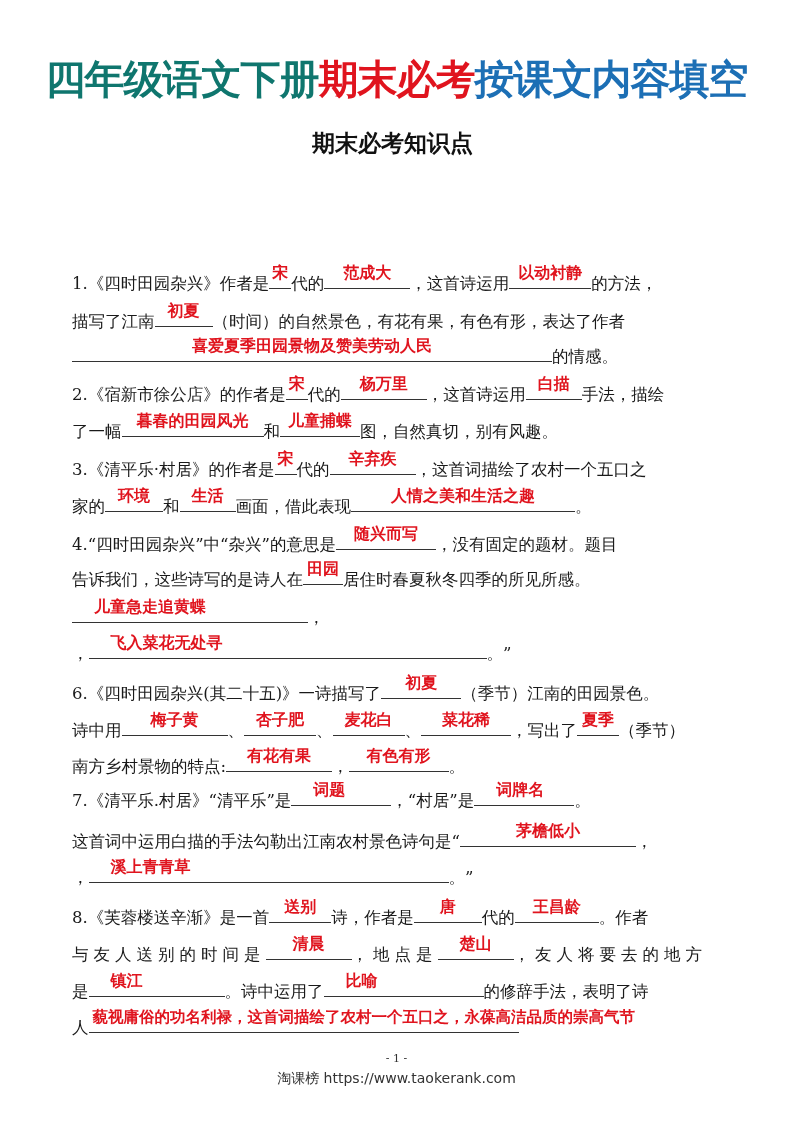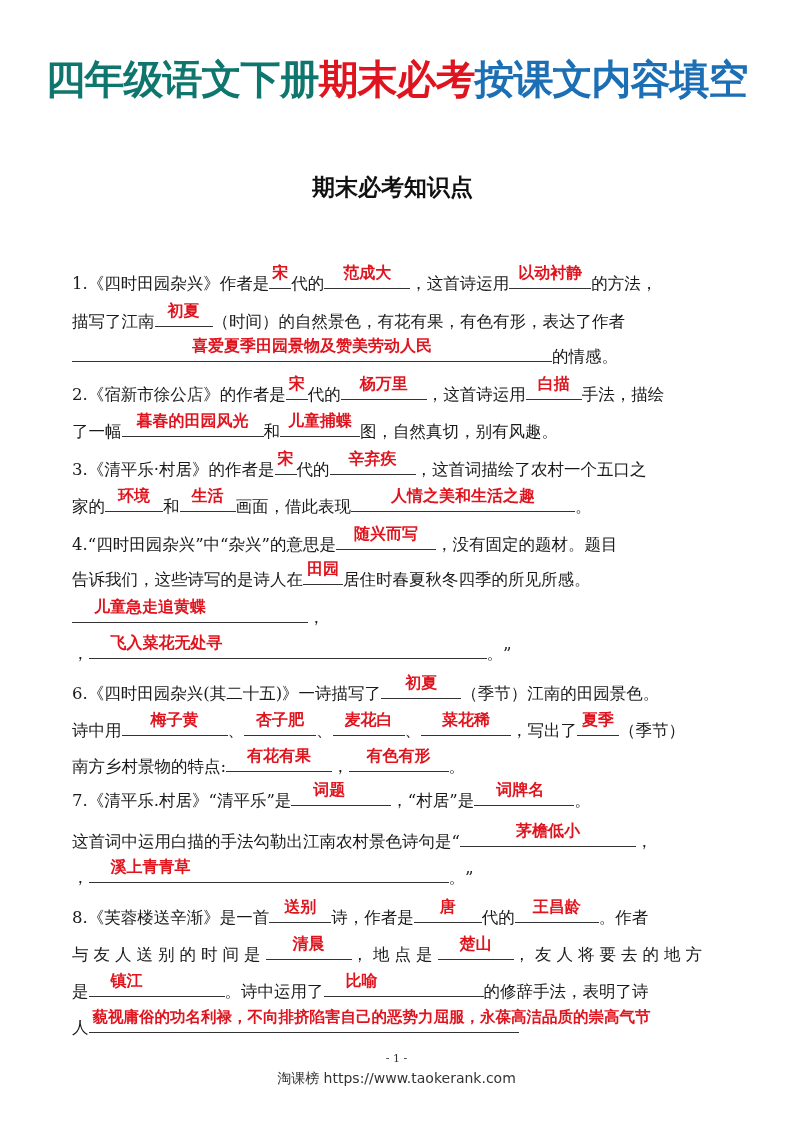--- a/index.html
+++ b/index.html
@@ -6,21 +6,21 @@
   body { width:793px; height:1122px; position:relative; overflow:hidden;
          font-family:"DejaVu Serif","Liberation Serif",serif; color:#1a1a1a; }
   .title { position:absolute; top:52px; left:0; width:793px; text-align:center;
            font-family:"DejaVu Sans","Liberation Sans",sans-serif; font-weight:bold;
            font-size:40px; letter-spacing:-1px; white-space:nowrap; }
   .title .t-black { color:#0f766e; }
   .title .t-red { color:#e0141e; }
   .title .t-blue { color:#1c6fb5; }
   .subtitle { position:absolute; top:128px; left:0; width:785px; text-align:center;
               font-family:"DejaVu Sans","Liberation Sans",sans-serif; font-weight:bold;
-              font-size:23px; color:#111;margin-top:44px; }
+              font-size:23px; color:#111; }
   .content { position:absolute; top:214px; left:72px; width:650px; }
   .line { position:absolute; left:0; font-size:16.5px; white-space:nowrap; height:30px; line-height:30px;margin-top:48px; }
   .blank { display:inline-block; position:relative; border-bottom:1px solid #333;
            text-align:center; vertical-align:baseline; height:22px; line-height:22px; }
   .ans { position:absolute; left:0; right:0; bottom:4px; color:#e0141e;
          font-family:"DejaVu Sans","Liberation Sans",sans-serif; font-weight:bold; font-size:16px;
          white-space:nowrap; text-align:center; }
   .ans.left { text-align:left; padding-left:22px; }
   .footer-page { position:absolute; top:1052px; left:0; width:793px; text-align:center;
                  font-size:11px; color:#333; }
@@ -98,18 +98,18 @@
   <div class="line" style="top:638px">
     <span>8.《芙蓉楼送辛渐》是一首</span><span class="blank" style="width:62px"><span class="ans">送别</span></span><span>诗，作者是</span><span class="blank" style="width:68px"><span class="ans">唐</span></span><span>代的</span><span class="blank" style="width:84px"><span class="ans">王昌龄</span></span><span>。作者</span>
   </div>
   <div class="line" style="top:675px">
     <span style="letter-spacing:5px">与友人送别的时间是</span><span class="blank" style="width:86px"><span class="ans">清晨</span></span><span style="letter-spacing:5px">，地点是</span><span class="blank" style="width:76px"><span class="ans">楚山</span></span><span style="letter-spacing:5px">，友人将要去的地方</span>
   </div>
   <div class="line" style="top:712px">
     <span>是</span><span class="blank" style="width:136px"><span class="ans left">镇江</span></span><span>。诗中运用了</span><span class="blank" style="width:160px"><span class="ans left">比喻</span></span><span>的修辞手法，表明了诗</span>
   </div>
   <div class="line" style="top:748px">
-    <span>人</span><span class="blank" style="width:430px;overflow:visible"><span class="ans" style="right:auto;left:4px;text-align:left;font-size:15.5px">藐视庸俗的功名利禄，不向排挤陷害自己的恶势力屈服，永葆高洁品质的崇高气节</span></span>
+    <span>人</span><span class="blank" style="width:430px;overflow:visible"><span class="ans" style="right:auto;left:4px;text-align:left;font-size:15.5px">藐视庸俗的功名利禄，这首词描绘了农村一个五口之，永葆高洁品质的崇高气节</span></span>
   </div>
 </div>
 
 <div class="footer-page">- 1 -</div>
 <div class="footer-site">淘课榜 https://www.taokerank.com</div>
 
 </body></html>

